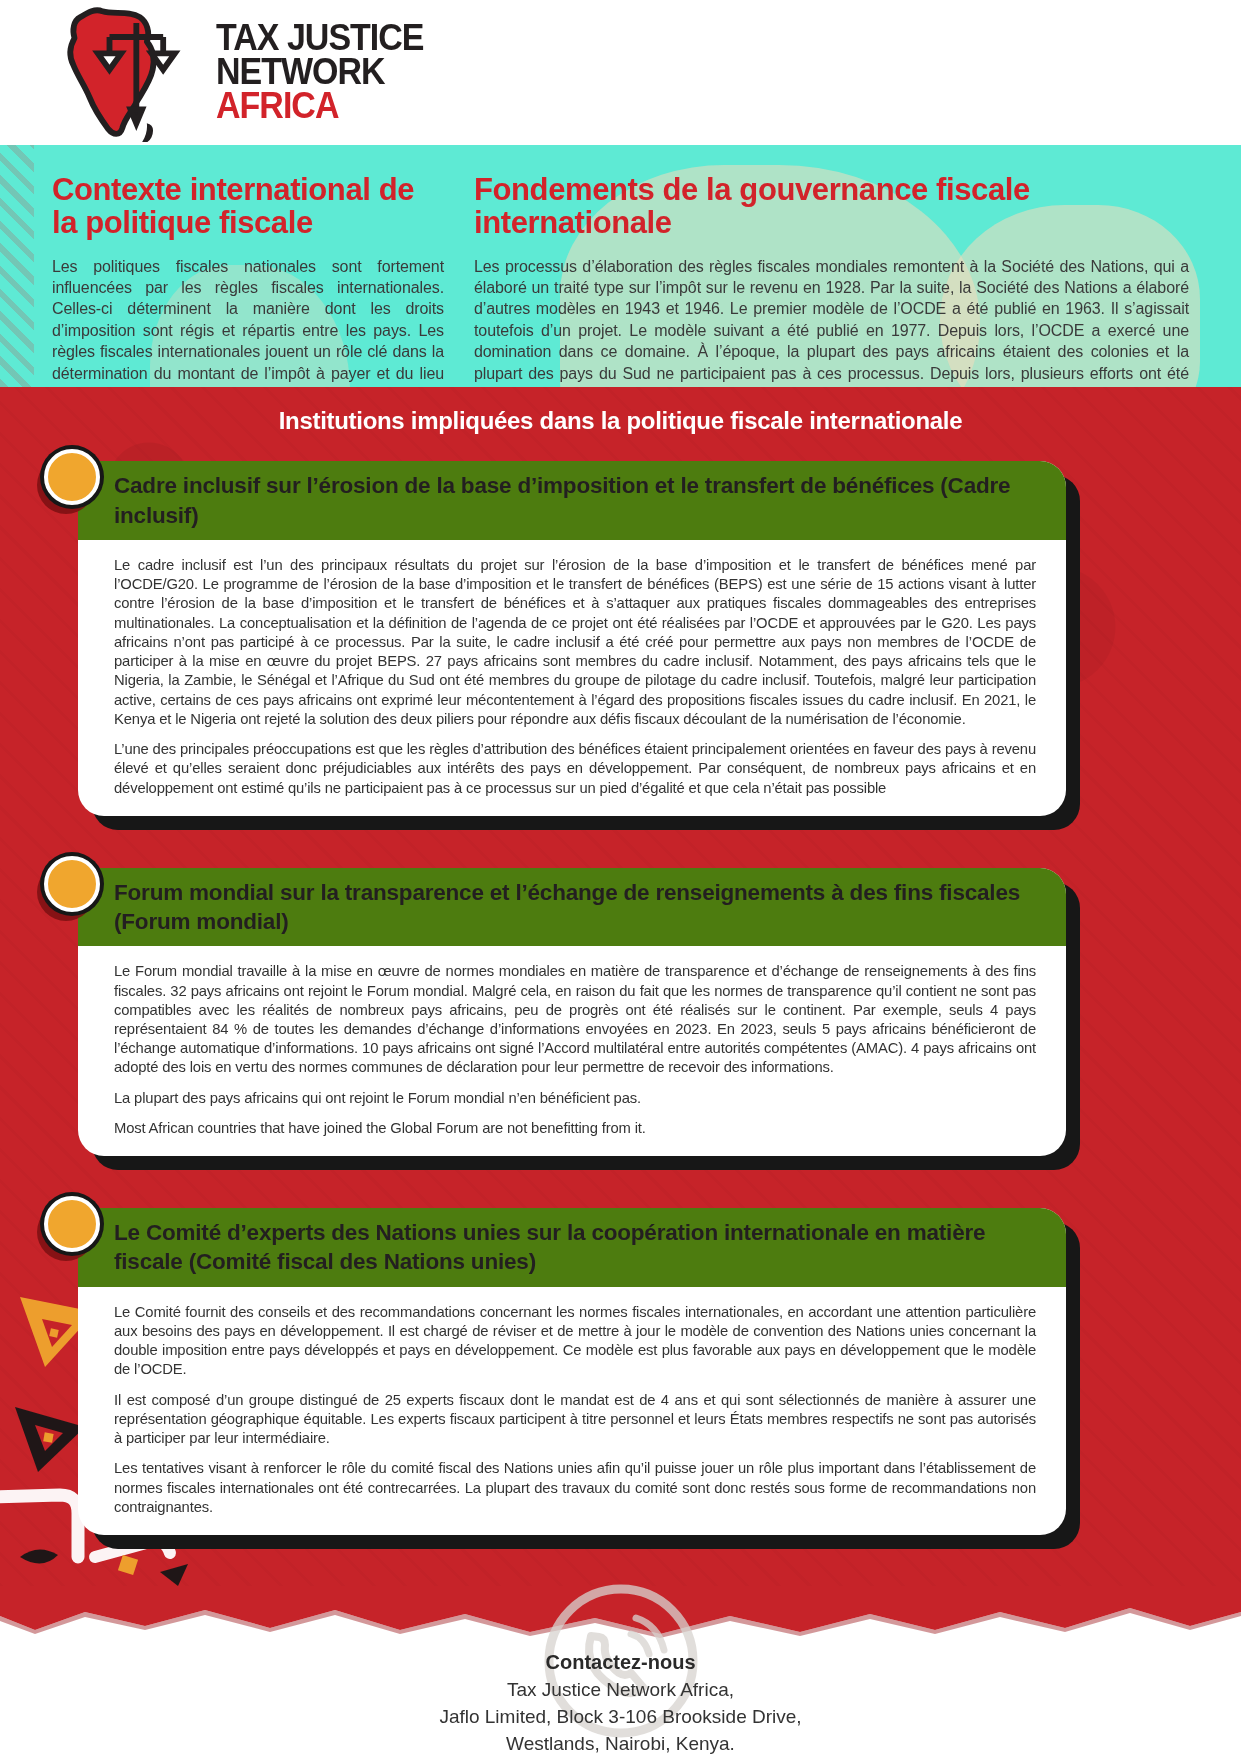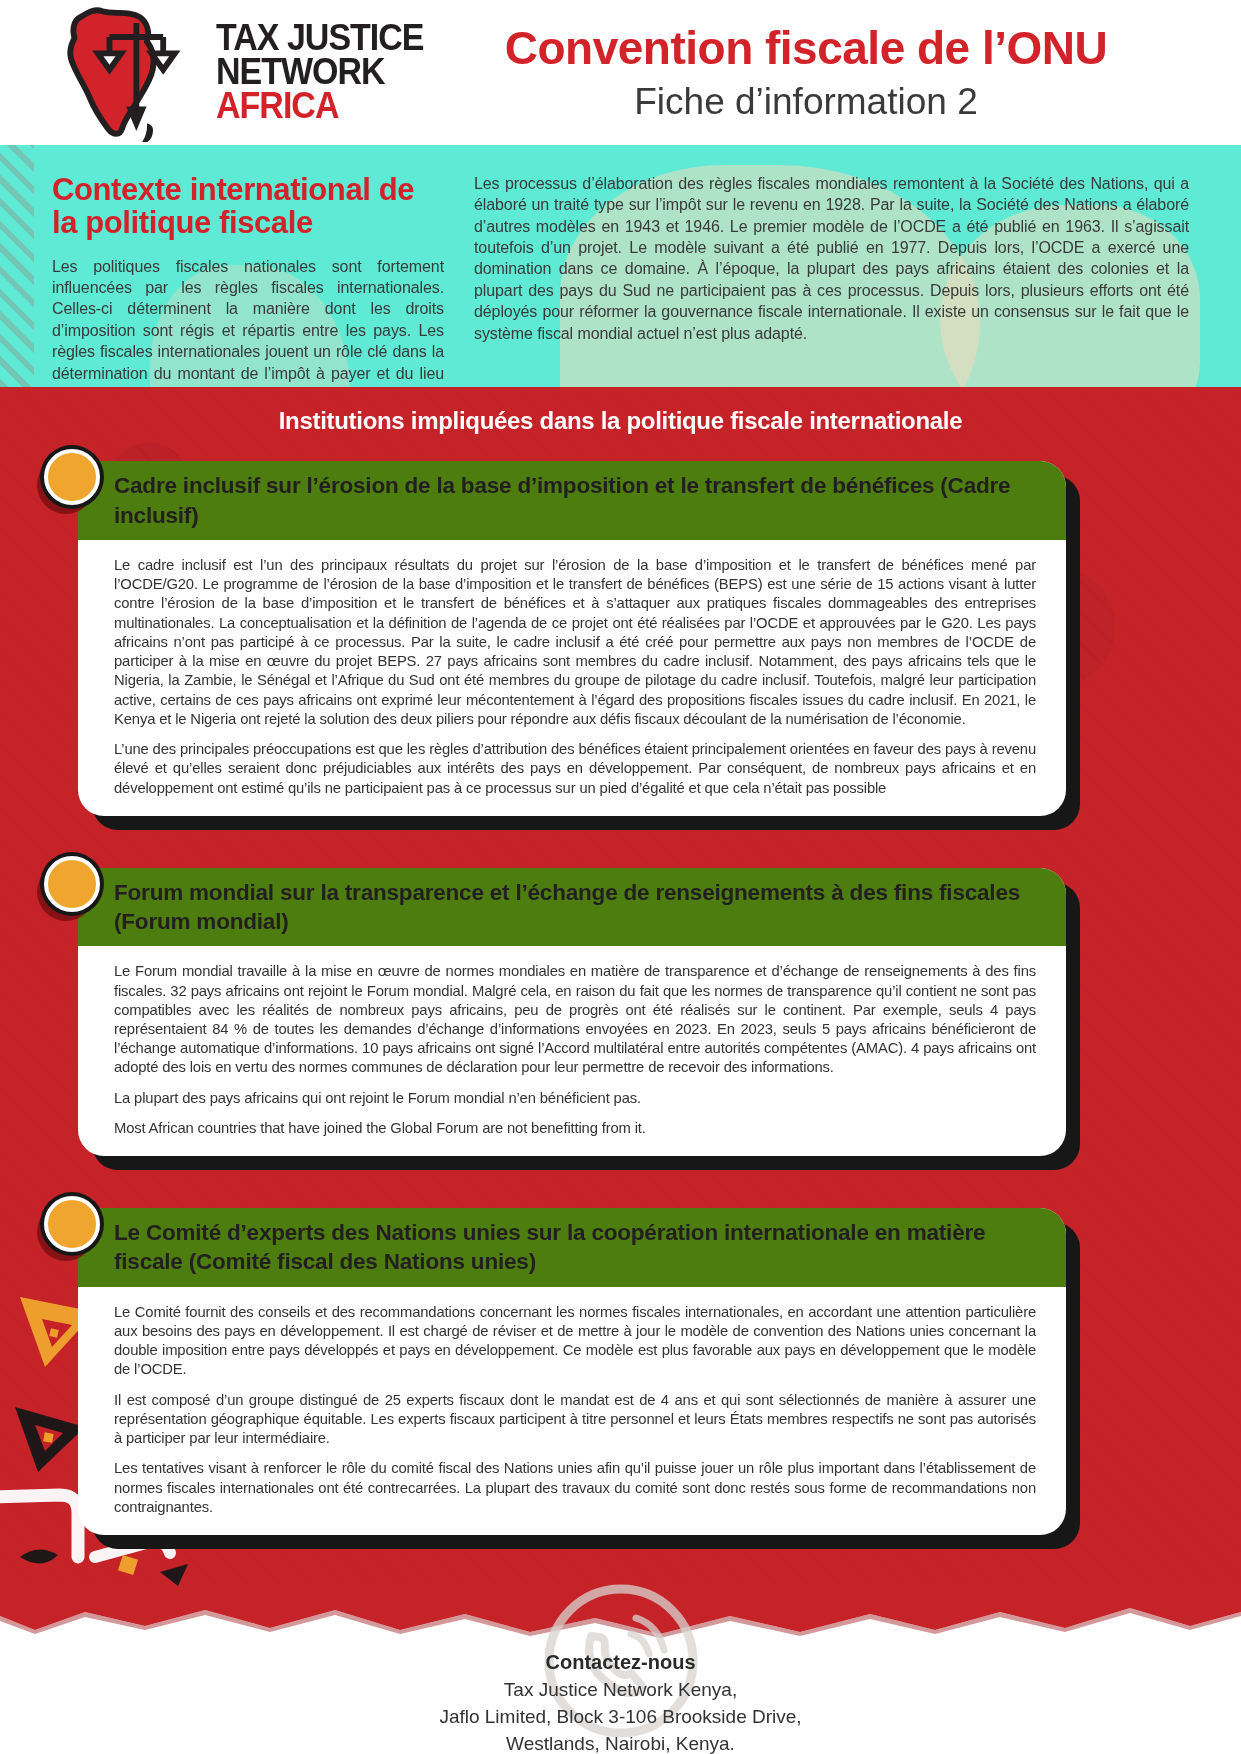--- a/index.html
+++ b/index.html
@@ -92,39 +92,36 @@
           <path d="M58,92 L68,92 L63,104 Z" fill="#231f20"></path>
         </g>
         <path d="M72,104 q8,2 4,12 q-3,6 -8,4 q5,-8 4,-16 Z" fill="#231f20"></path>
       </svg>
       <div class="logo-text">
         <span class="lt1">TAX JUSTICE</span>
         <span class="lt2">NETWORK</span>
         <span class="lt3">AFRICA</span>
       </div>
     </div>
-    <div class="title-block">
-      <div class="doc-title">Convention fiscale de l’ONU</div>
-      <div class="doc-subtitle">Fiche d’information 2</div>
-    </div>
   </div>
 
   <div class="intro">
     <div class="intro-bg">
       <div class="left-pattern"></div>
       <div class="blob b1"></div>
       <div class="blob b2"></div>
       <div class="blob b3"></div>
     </div>
     <div class="intro-cols">
       <div class="col-left">
         <div class="intro-h">Contexte international de la politique fiscale</div>
         <p class="intro-p">Les politiques fiscales nationales sont fortement influencées par les règles fiscales internationales. Celles-ci déterminent la manière dont les droits d’imposition sont régis et répartis entre les pays. Les règles fiscales internationales jouent un rôle clé dans la détermination du montant de l’impôt à payer et du lieu où il sera payé. Cela affecte à son tour le niveau des recettes fiscales perçues par les différents pays.</p>
       </div>
       <div class="col-right">
+        <div class="intro-h">Fondements de la gouvernance fiscale internationale</div>
         <p class="intro-p">Les processus d’élaboration des règles fiscales mondiales remontent à la Société des Nations, qui a élaboré un traité type sur l’impôt sur le revenu en 1928. Par la suite, la Société des Nations a élaboré d’autres modèles en 1943 et 1946. Le premier modèle de l’OCDE a été publié en 1963. Il s’agissait toutefois d’un projet. Le modèle suivant a été publié en 1977. Depuis lors, l’OCDE a exercé une domination dans ce domaine. À l’époque, la plupart des pays africains étaient des colonies et la plupart des pays du Sud ne participaient pas à ces processus. Depuis lors, plusieurs efforts ont été déployés pour réformer la gouvernance fiscale internationale. Il existe un consensus sur le fait que le système fiscal mondial actuel n’est plus adapté.</p>
       </div>
     </div>
   </div>
 
   <div class="institutions">
     <div class="inst-title">Institutions impliquées dans la politique fiscale internationale</div>
 
     <div class="card">
       <div class="bullet"></div>
@@ -183,21 +180,21 @@
 
   <div class="footer">
     <svg class="phone-mark" width="170" height="170" viewBox="0 0 170 170">
       <circle cx="85" cy="85" r="72" fill="none" stroke="#d8d4d0" stroke-width="9"></circle>
       <path d="M55,60 q-10,35 30,55 q14,6 22,-4 l-12,-14 q-6,4 -12,0 q-16,-12 -14,-28 q0,-7 -6,-8 Z" fill="none" stroke="#d8d4d0" stroke-width="8" stroke-linejoin="round"></path>
       <path d="M95,58 q14,4 18,20" fill="none" stroke="#d8d4d0" stroke-width="7" stroke-linecap="round"></path>
       <path d="M100,42 q22,7 28,32" fill="none" stroke="#d8d4d0" stroke-width="7" stroke-linecap="round"></path>
     </svg>
     <div class="footer-inner">
       <div class="footer-h">Contactez-nous</div>
-      <div class="footer-line">Tax Justice Network Kenya,</div>
+      <div class="footer-line">Tax Justice Network Africa,</div>
       <div class="footer-line">Jaflo Limited, Block 3-106 Brookside Drive,</div>
       <div class="footer-line">Westlands, Nairobi, Kenya.</div>
       <div class="contact-row">
         <a class="contact-item" href="#">
           <svg class="icon-svg" width="26" height="20" viewBox="0 0 26 20">
             <rect x="1.5" y="4" width="23" height="14.5" rx="1.5" fill="none" stroke="#2a2a2a" stroke-width="1.6"></rect>
             <path d="M2,5 L13,13 L24,5" fill="none" stroke="#2a2a2a" stroke-width="1.6"></path>
             <circle cx="13" cy="6" r="4.6" fill="#fff" stroke="#2a2a2a" stroke-width="1.4"></circle>
             <text x="13" y="8.4" font-size="7" text-anchor="middle" fill="#2a2a2a" font-family="Liberation Sans, sans-serif">@</text>
           </svg>

